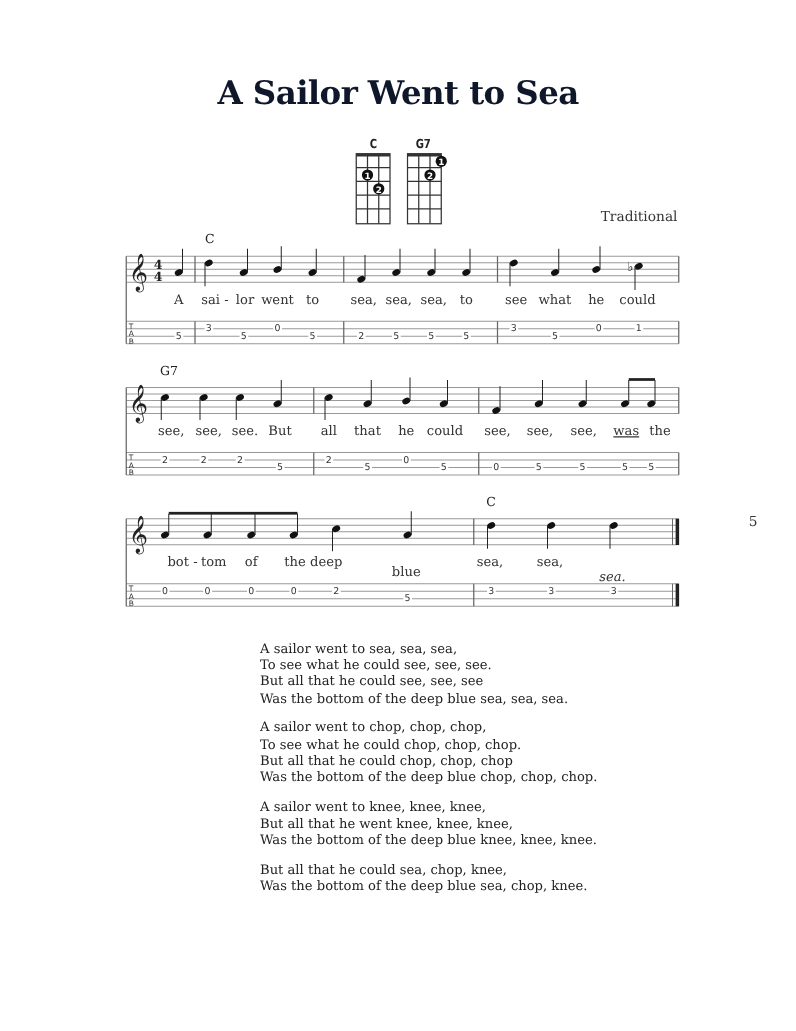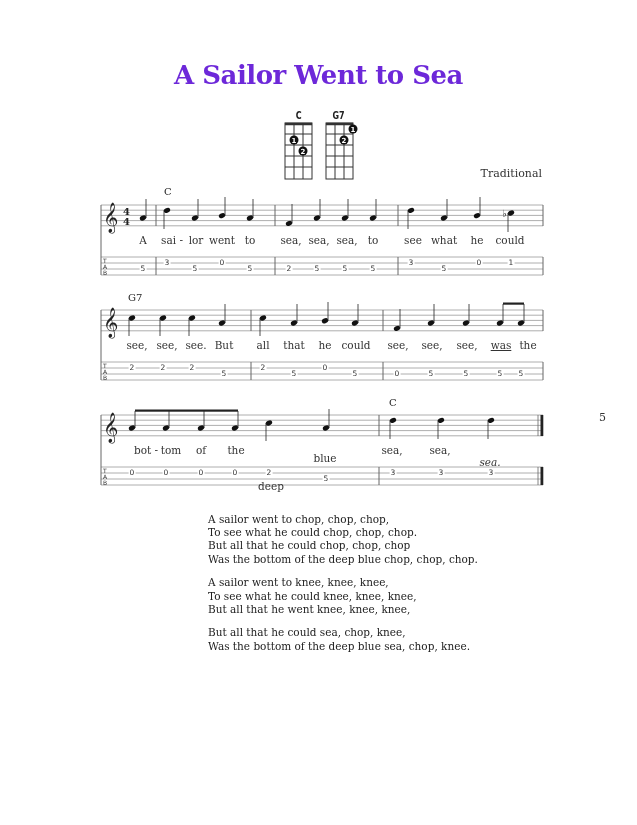--- a/index.html
+++ b/index.html
@@ -1,17 +1,17 @@
 <!DOCTYPE html>
 <html><head>
 <meta charset="utf-8">
 <style>
   html, body { margin:0; padding:0; background:#fff; }
   body { width:637px; height:825px; position:relative; overflow:hidden; font-family:"DejaVu Serif", serif; color:#222; }
-  .title { position:absolute; left:0; width:637px; top:60px; text-align:center; font-family:"DejaVu Serif", serif; font-weight:bold; font-size:26px; letter-spacing:-0.5px; color:#6d28d9; }
+  .title { position:absolute; left:0; width:637px; top:60px; text-align:center; font-family:"DejaVu Serif", serif; font-weight:bold; font-size:26px; letter-spacing:-0.5px; color:#0f172a; }
   .chord-name-diag { position:absolute; font-family:"DejaVu Sans", sans-serif; font-weight:bold; font-size:10px; transform:scaleX(0.8); color:#222; }
   .composer { position:absolute; right:95px; top:167px; font-size:11px; color:#333; }
   .page-num { position:absolute; left:599px; top:411px; font-size:11px; color:#333; }
   .sys { position:absolute; left:0; top:0; width:637px; }
   .chord { position:absolute; font-size:10px; color:#222; }
   .lyric { position:absolute; font-size:10.5px; color:#333; white-space:nowrap; transform:translateX(-50%); }
   .tabnum { position:absolute; font-family:"DejaVu Sans", sans-serif; font-size:7.5px; color:#333; background:#fff; padding:0 1px; transform:translate(-50%,-50%); line-height:8px; }
   .verses { position:absolute; left:208px; top:513px; font-size:10.5px; line-height:13.2px; color:#222; }
   .verse { margin-bottom:10.5px; }
   .verse div { white-space:nowrap; }
@@ -274,45 +274,51 @@
   <div class="tabnum" style="left:500px;top:374px;">5</div>
   <div class="tabnum" style="left:521px;top:374px;">5</div>
 </div>
 
 <div class="sys">
   <div class="chord" style="left:389px;top:397px;">C</div>
   <div class="lyric" style="left:146px;top:444px;">bot -</div>
   <div class="lyric" style="left:171px;top:444px;">tom</div>
   <div class="lyric" style="left:201px;top:444px;">of</div>
   <div class="lyric" style="left:236px;top:444px;">the</div>
-  <div class="lyric" style="left:271px;top:444px;margin-top:36px;">deep</div>
+  <div class="lyric" style="left:261px;top:444px;">deep</div>
   <div class="lyric" style="left:325px;top:452px;">blue</div>
   <div class="lyric" style="left:392px;top:444px;">sea,</div>
   <div class="lyric" style="left:440px;top:444px;">sea,</div>
   <div class="lyric" style="left:490px;top:456px;font-style:italic;">sea.</div>
   <div class="tabnum" style="left:132px;top:473px;">0</div>
   <div class="tabnum" style="left:166px;top:473px;">0</div>
   <div class="tabnum" style="left:201px;top:473px;">0</div>
   <div class="tabnum" style="left:235px;top:473px;">0</div>
   <div class="tabnum" style="left:269px;top:473px;">2</div>
   <div class="tabnum" style="left:326px;top:479px;">5</div>
   <div class="tabnum" style="left:393px;top:473px;">3</div>
   <div class="tabnum" style="left:441px;top:473px;">3</div>
   <div class="tabnum" style="left:491px;top:473px;">3</div>
 </div>
 
 <div class="verses">
   <div class="verse">
+    <div>A sailor went to sea, sea, sea,</div>
+    <div>To see what he could see, see, see.</div>
+    <div>But all that he could see, see, see</div>
+    <div>Was the bottom of the deep blue sea, sea, sea.</div>
+  </div>
+  <div class="verse">
     <div>A sailor went to chop, chop, chop,</div>
     <div>To see what he could chop, chop, chop.</div>
     <div>But all that he could chop, chop, chop</div>
     <div>Was the bottom of the deep blue chop, chop, chop.</div>
   </div>
   <div class="verse">
     <div>A sailor went to knee, knee, knee,</div>
-    <div>To see what he could knee, knee, knee,</div>
     <div>But all that he went knee, knee, knee,</div>
+    <div>Was the bottom of the deep blue knee, knee, knee.</div>
   </div>
   <div class="verse">
     <div>But all that he could sea, chop, knee,</div>
     <div>Was the bottom of the deep blue sea, chop, knee.</div>
   </div>
 </div>
 
 </body></html>

